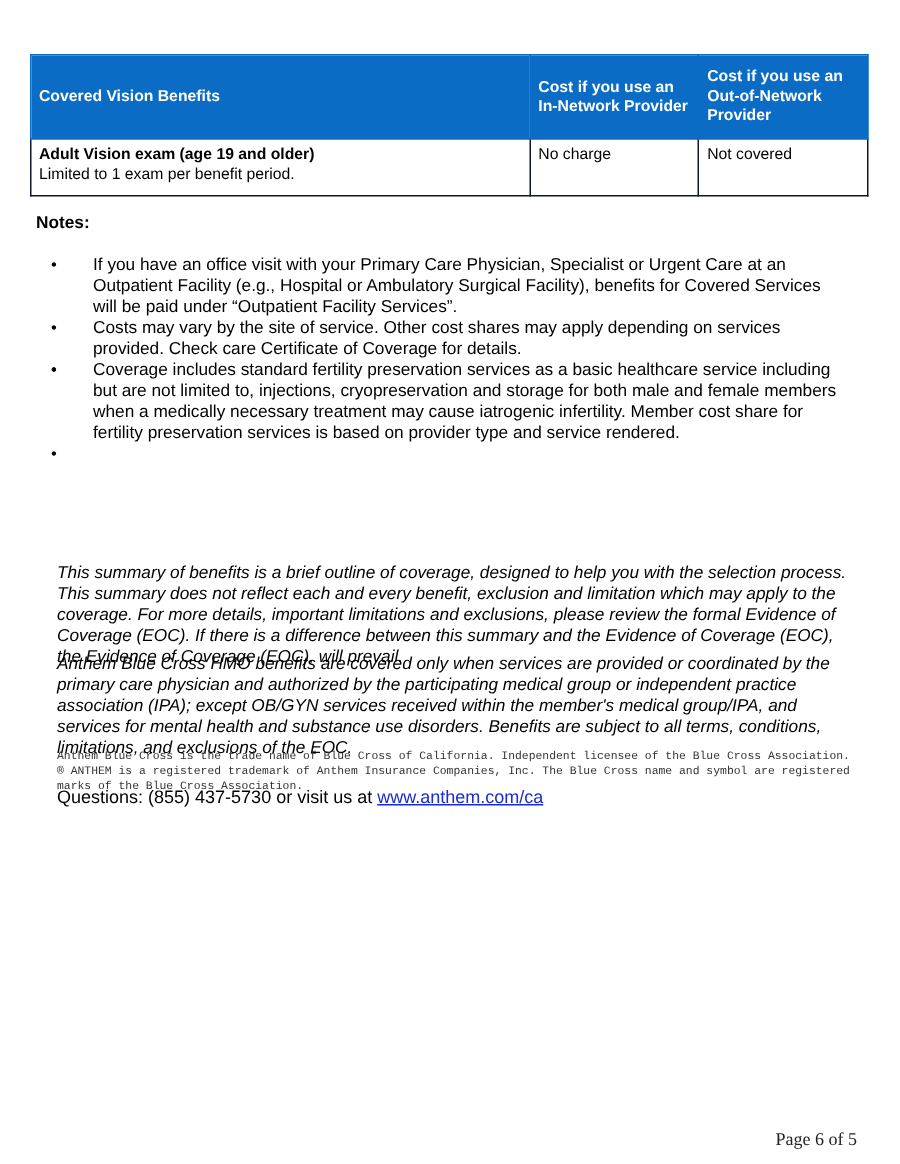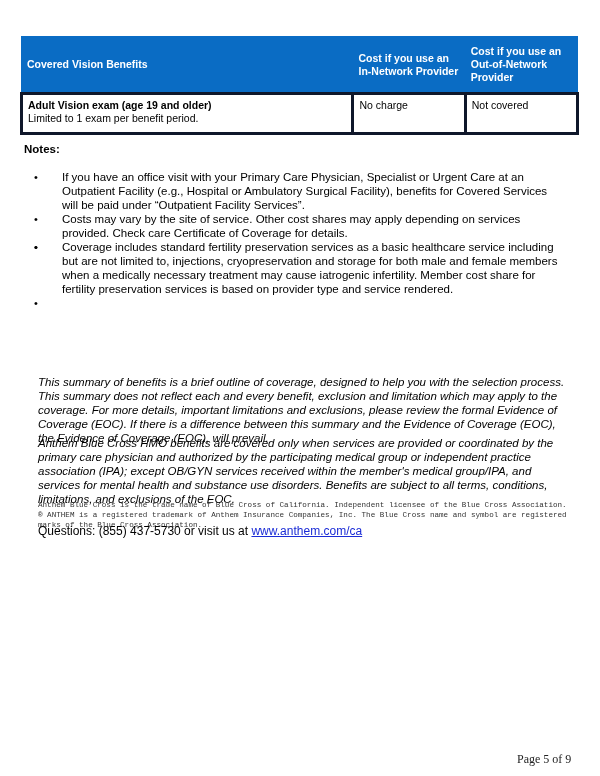--- a/index.html
+++ b/index.html
@@ -7,21 +7,21 @@
       font-family: "Liberation Sans", sans-serif; color: #000; }
     .page { position: absolute; left: 0; top: 0; width: 600px; height: 776px; }
 
     
     .benefits-table { position: absolute; left: 20px; top: 36px; width: 559px;
       border-collapse: collapse; font-size: 10.5px; font-family: "Liberation Sans", sans-serif; }
     .benefits-table th { background: #0a6cc4; color: #ffffff; font-weight: bold; text-align: left;
       vertical-align: middle; padding: 3px 5px; border: 1px solid #0a6cc4; border-left: 1px solid #ffffff;
       line-height: 13px; height: 49px; font-size: 10.5px; }
     .benefits-table th:first-child { border-left: 1px solid #0a6cc4; }
-    .benefits-table td { border: 3px solid #0f172a; vertical-align: top; padding: 4px 5px; line-height: 13px;
+    .benefits-table td { border: 1px solid #0f172a; vertical-align: top; padding: 4px 5px; line-height: 13px;
       height: 29px; font-size: 10.5px; }
     .col1 { width: 324px; }
     .col2 { width: 102px; margin-left: 28px; }
     .col3 { width: 102px; }
     .svc-name { font-weight: bold; display: block; }
     .svc-limit { display: block; }
 
     
     .notes-title { position: absolute; left: 24px; top: 143px; font-weight: bold; font-size: 11.5px; }
     .notes-list { position: absolute; left: 46px; top: 170px; width: 520px; margin: 0; padding: 0;
@@ -76,14 +76,14 @@
 
   <p class="para para1">This summary of benefits is a brief outline of coverage, designed to help you with the selection process. This summary does not reflect each and every benefit, exclusion and limitation which may apply to the coverage. For more details, important limitations and exclusions, please review the formal Evidence of Coverage (EOC). If there is a difference between this summary and the Evidence of Coverage (EOC), the Evidence of Coverage (EOC), will prevail.</p>
   <p class="para para2">Anthem Blue Cross HMO benefits are covered only when services are provided or coordinated by the primary care physician and authorized by the participating medical group or independent practice association (IPA); except OB/GYN services received within the member's medical group/IPA, and services for mental health and substance use disorders. Benefits are subject to all terms, conditions, limitations, and exclusions of the EOC.</p>
 
   <p class="trademark">Anthem Blue Cross is the trade name of Blue Cross of California. Independent licensee of the Blue Cross Association. ® ANTHEM is a registered trademark of Anthem Insurance Companies, Inc. The Blue Cross name and symbol are registered marks of the Blue Cross Association.</p>
 
   <div class="questions">
     <span>Questions: (855) 437-5730 or visit us at </span><a>www.anthem.com/ca</a>
   </div>
 
-  <div class="page-num">Page 5 of 9</div>
+  <div class="page-num">Page 6 of 5</div>
 </div>
 
 </body></html>

